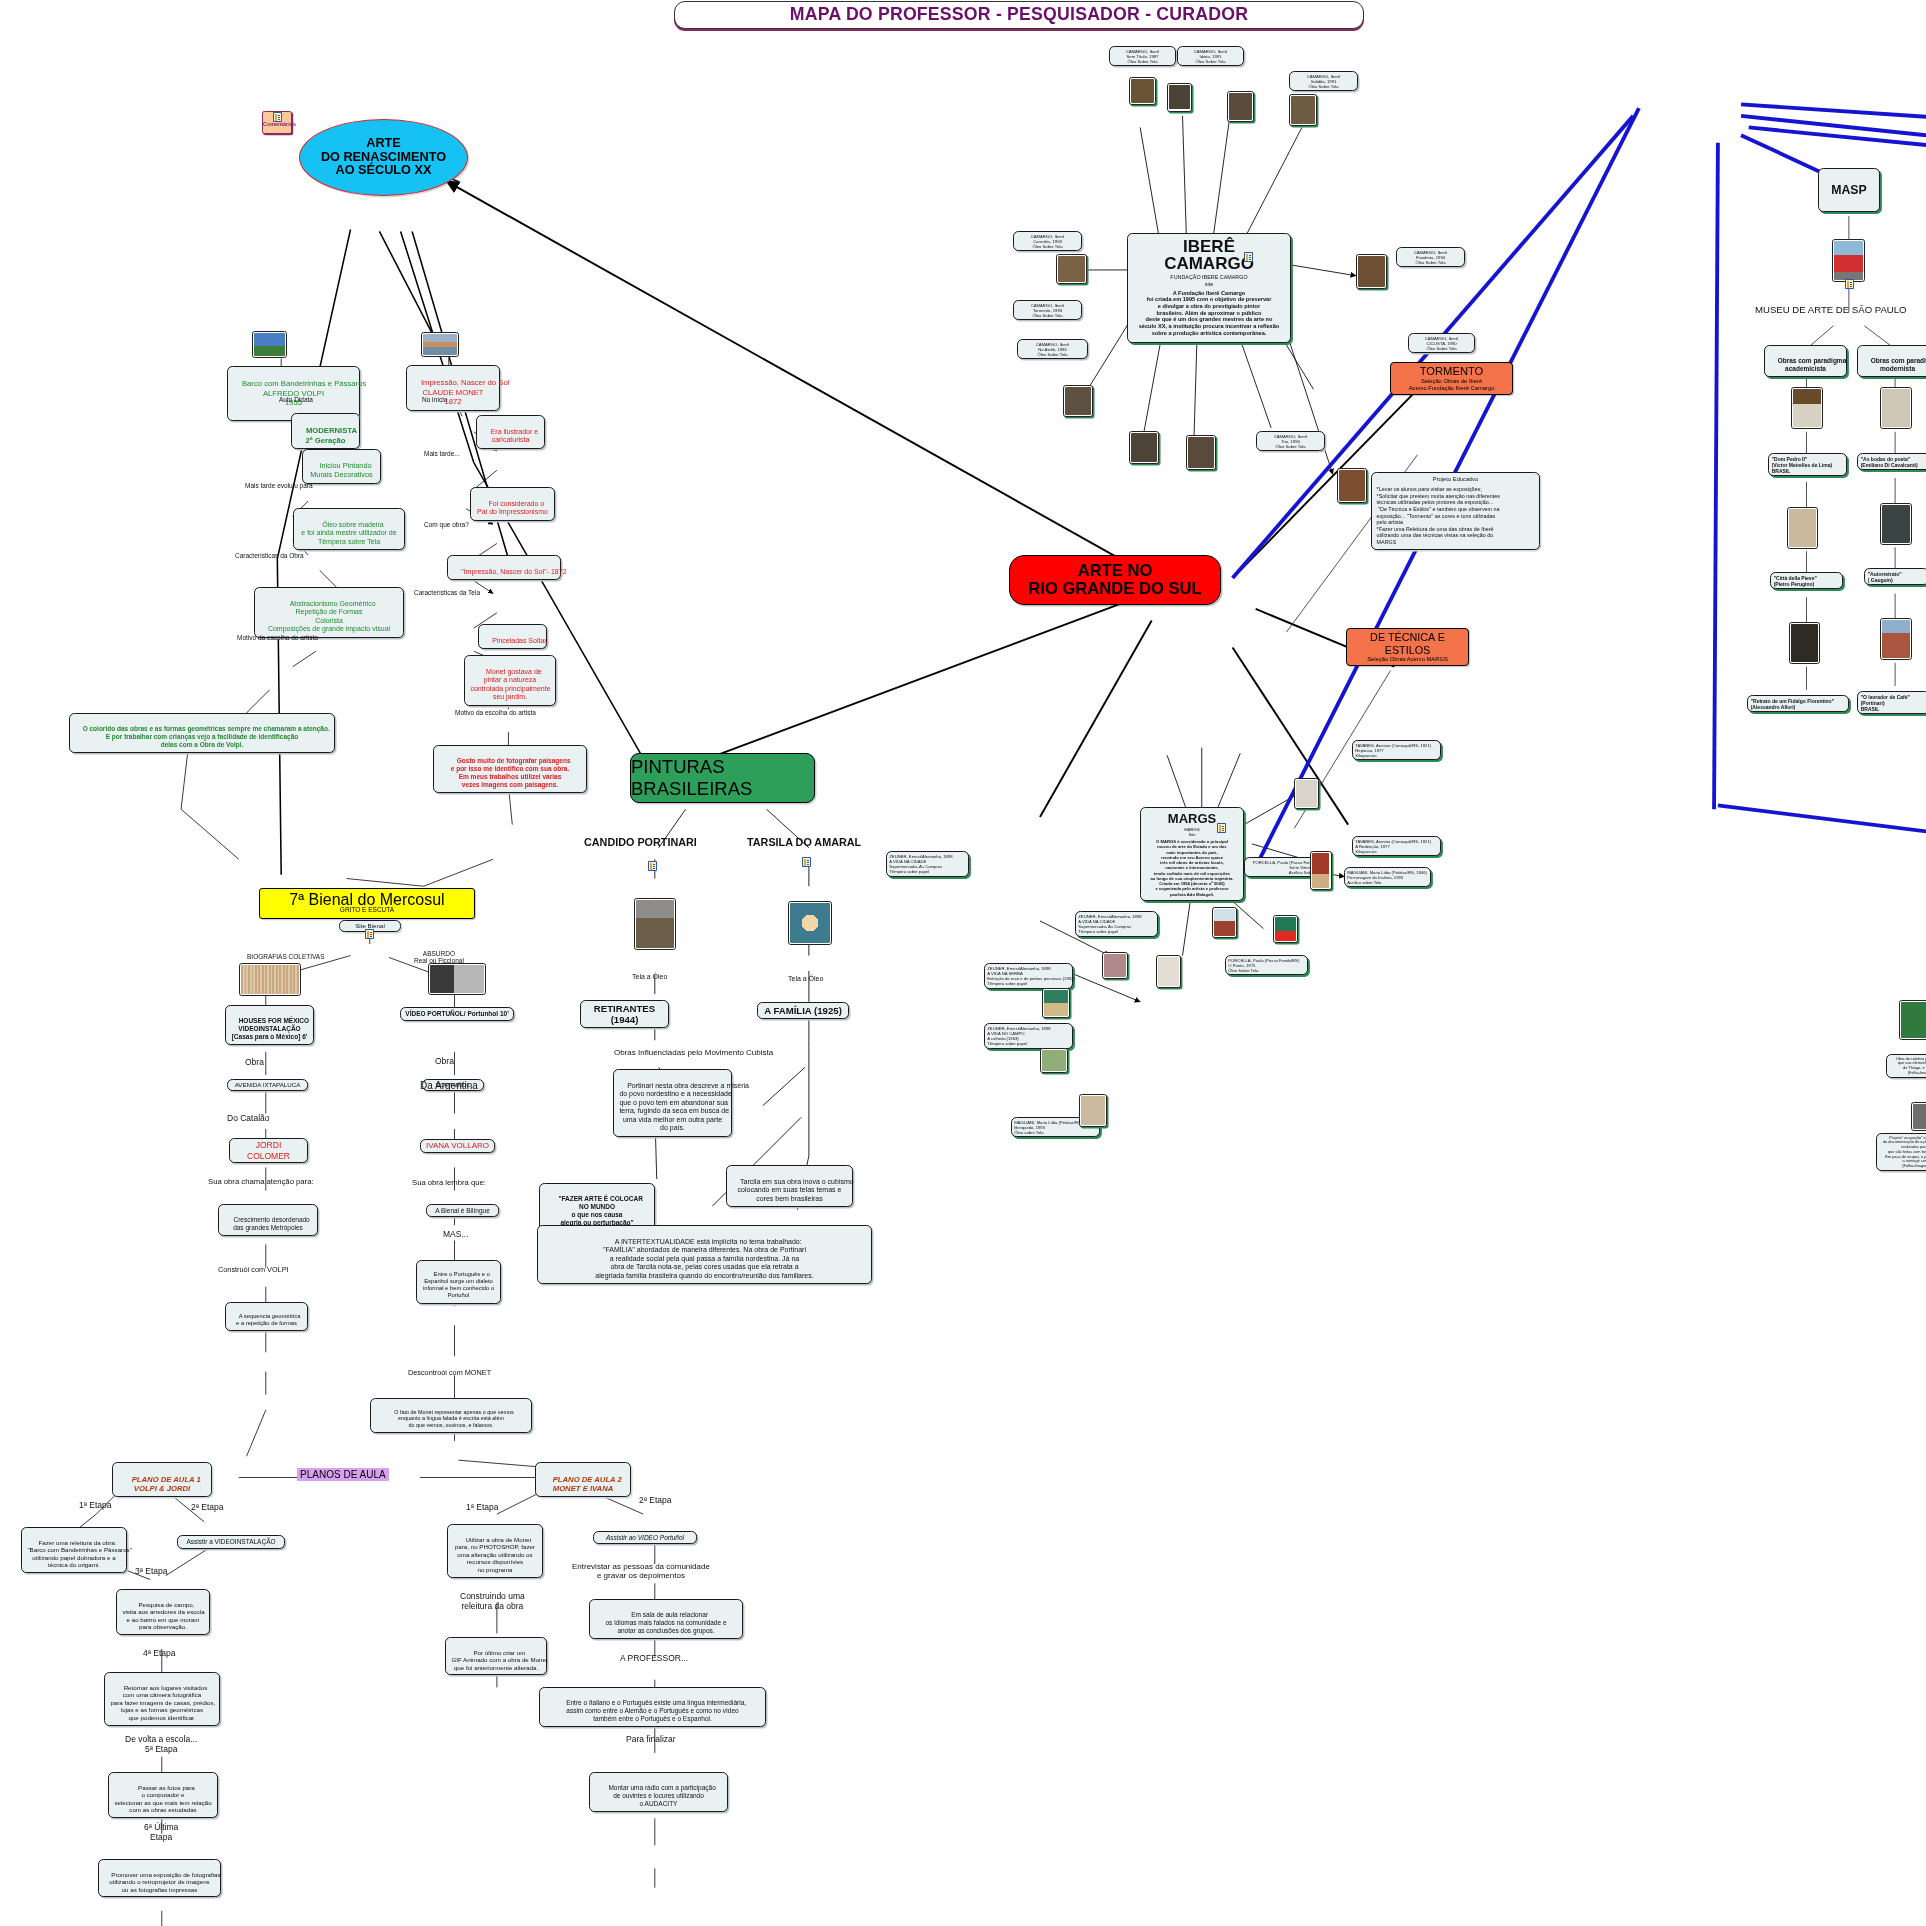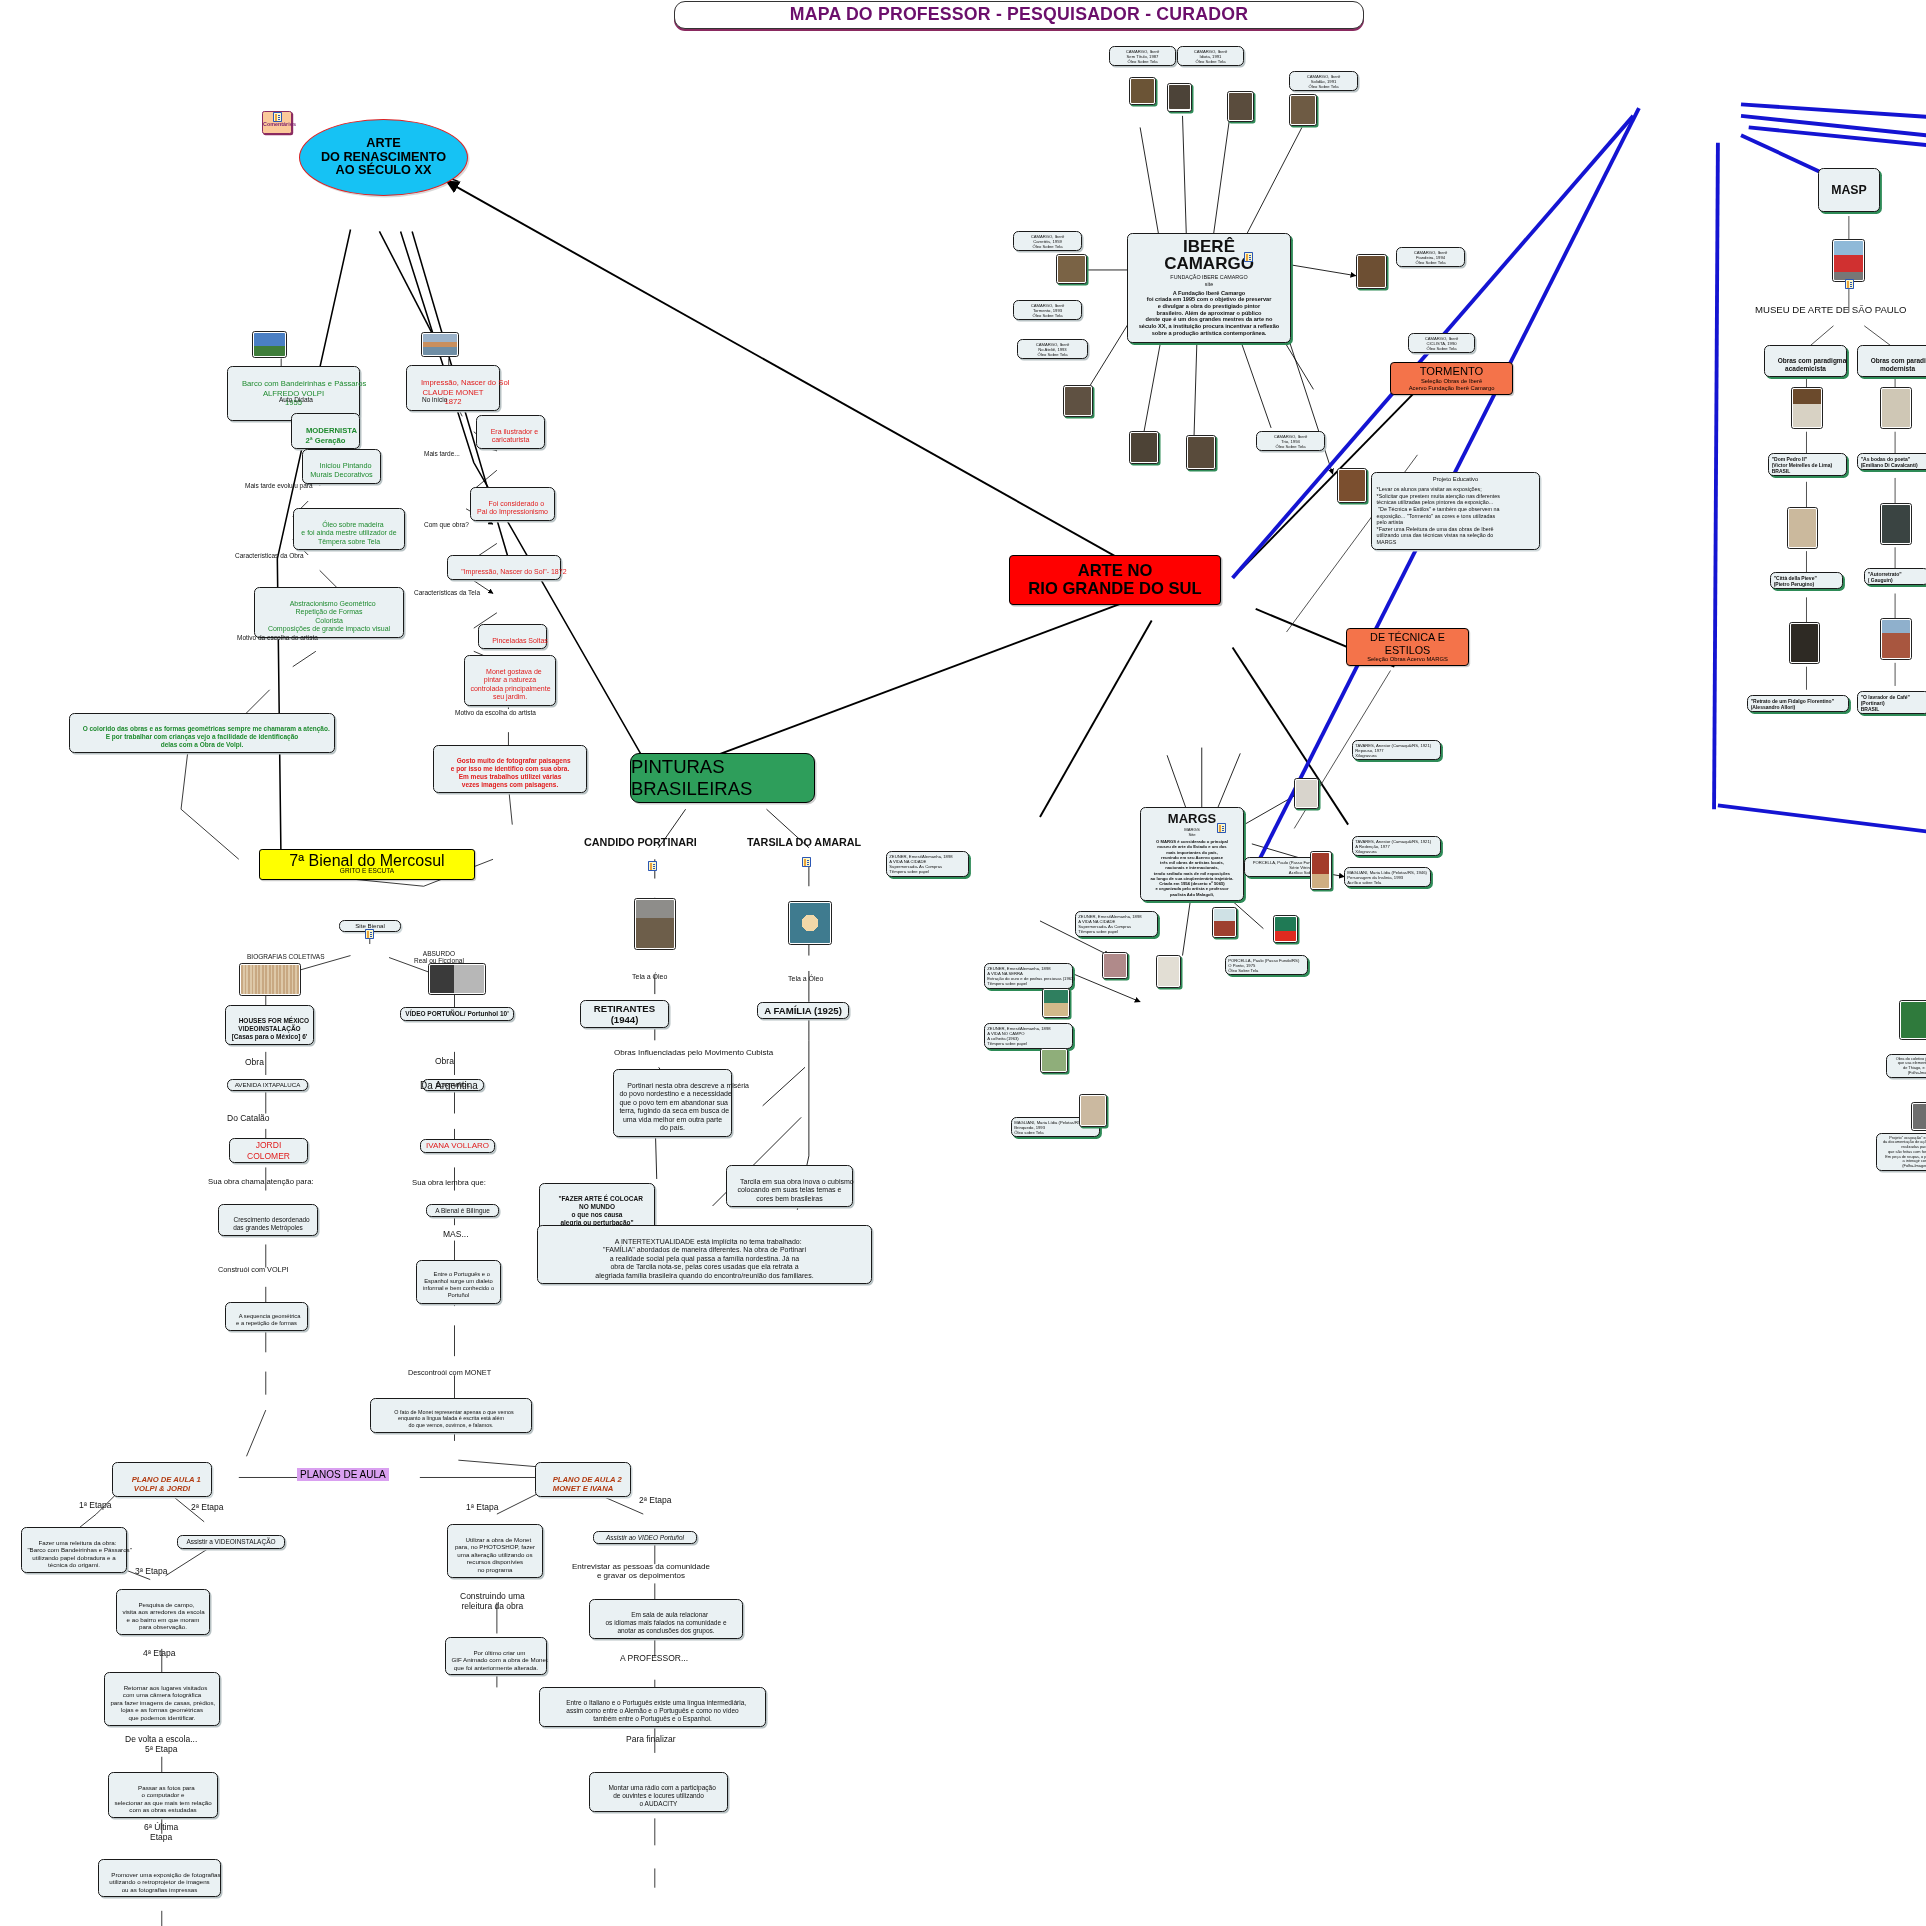--- a/index.html
+++ b/index.html
@@ -42,34 +42,35 @@
     border:1.5px solid #e02020;
     border-radius:50%;
     color:#000;
     font-weight:bold;
     display:flex; align-items:center; justify-content:center;
     text-align:center;
     line-height:1.1;
     box-shadow:1.5px 1.5px 0 rgba(0,0,0,.15);
   }
   .redbox {
-    background:#ff0000; border:0.6px solid #000; border-radius:4px;
+    background:#ff0000; border:0.6px solid #000; border-radius:15px;
     color:#000; font-weight:bold; text-align:center; line-height:1.1;
     display:flex;align-items:center;justify-content:center;
     box-shadow:1.5px 1.5px 0 rgba(0,0,0,.25);
   }
   .greenbox {
     background:#2e9e5b; border:0.6px solid #000; border-radius:9px;
     color:#000; text-align:left; display:flex;align-items:center;justify-content:center;
     box-shadow:1.5px 1.5px 0 rgba(0,0,0,.2);
   }
   .yellowbox {
     background:#ffff00; border:0.6px solid #000; border-radius:3.1px;
     color:#000; text-align:center; line-height:1.05;
     box-shadow:1.2px 1.2px 0 rgba(0,0,0,.2);
+    margin-top:39px;
   }
   .orangebox {
     background:#f4734a; border:0.6px solid #000; border-radius:3.9px;
     color:#000; text-align:center; line-height:1.15;
     box-shadow:1.2px 1.2px 0 rgba(0,0,0,.2);
   }
   .commentcard {
     background:#fbc99a; border:0.6px solid #8a2a60; border-radius:2.3px;
     color:#7b1e6e; text-align:center; font-weight:bold;
     box-shadow:1.2px 1.2px 0 #8a2a60;

